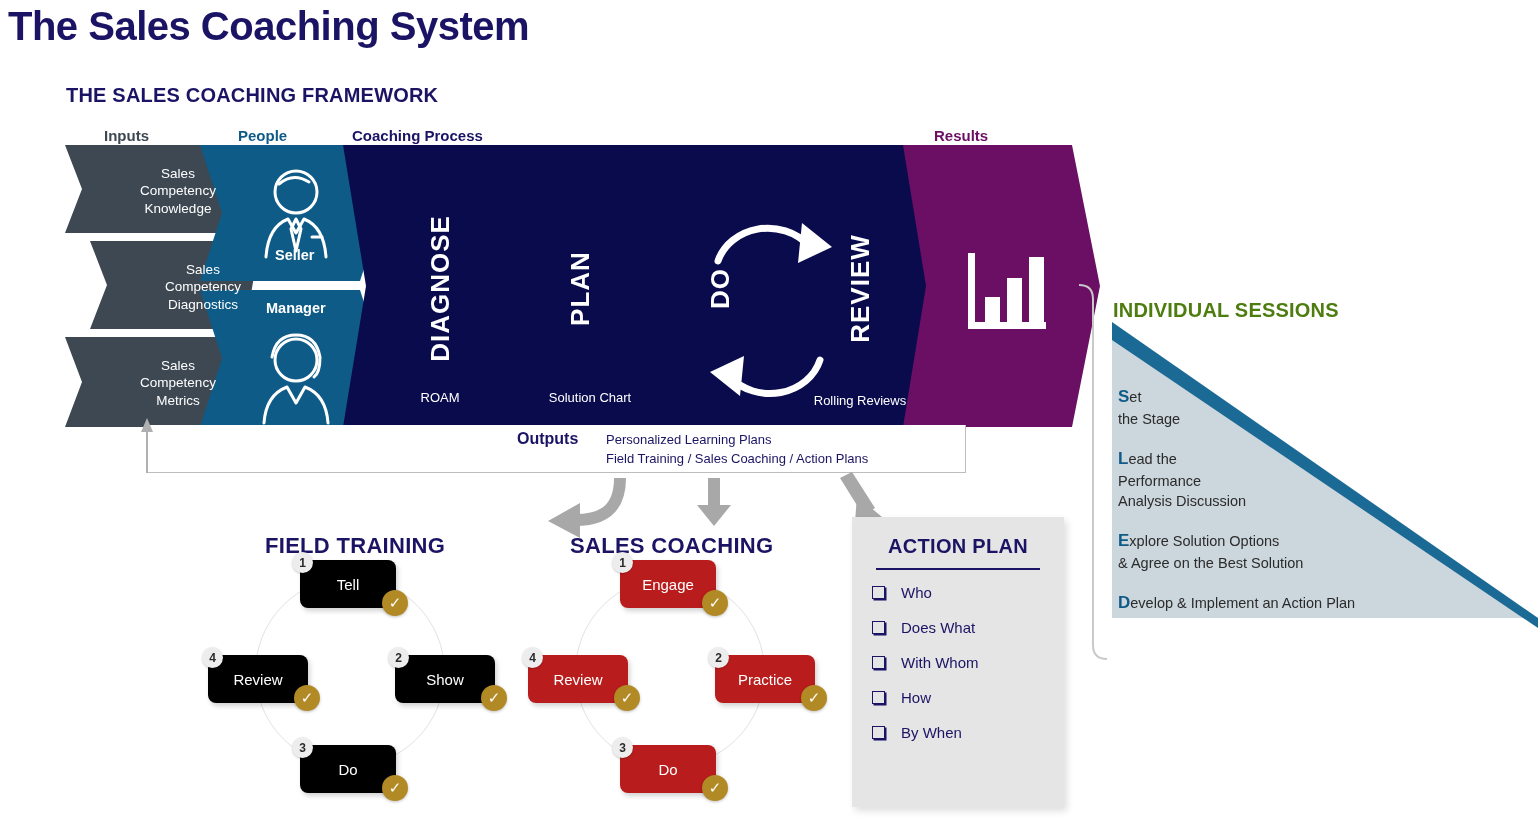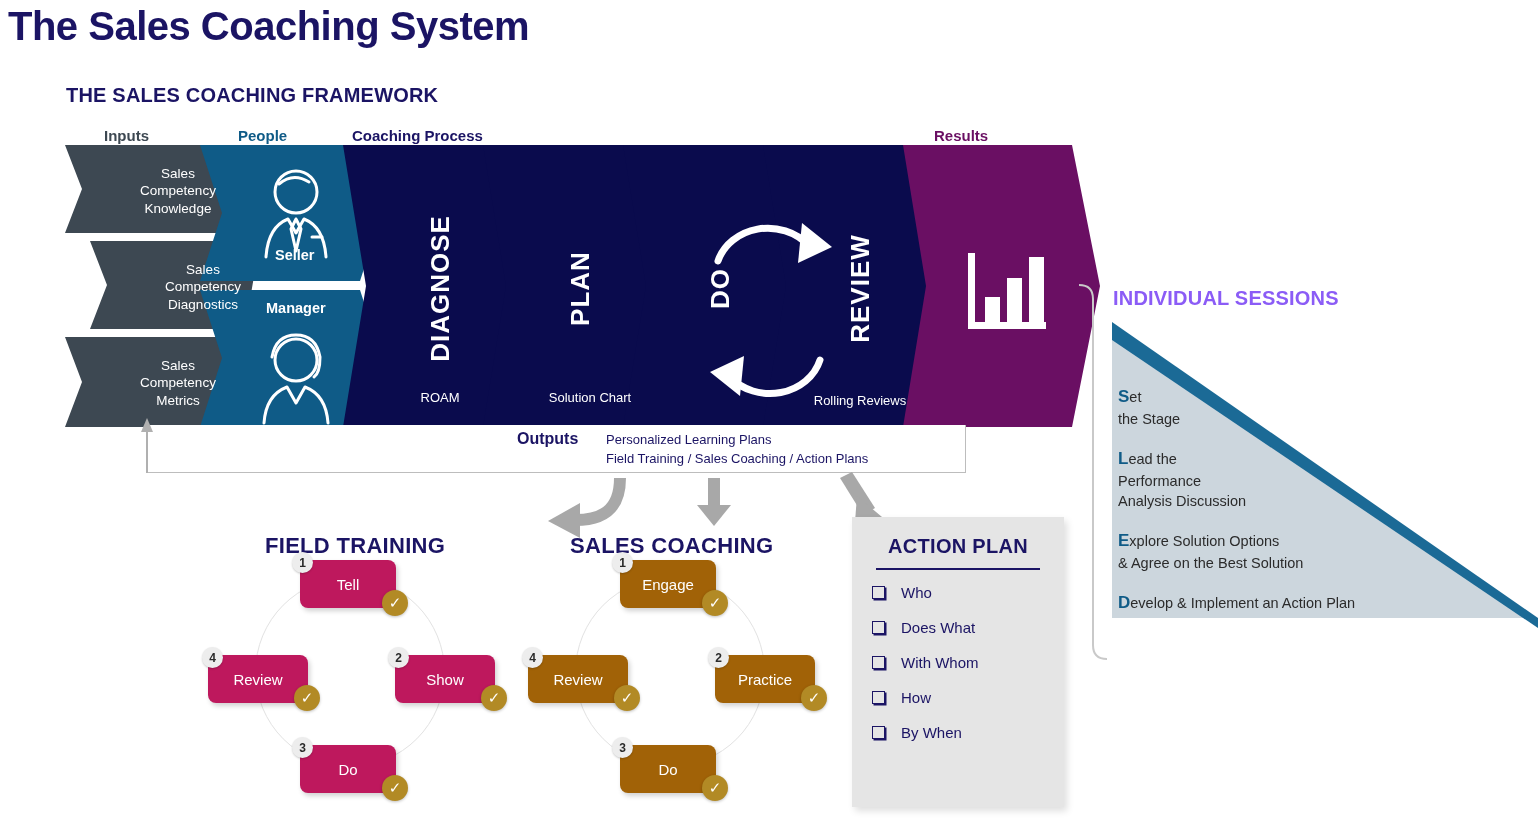--- a/index.html
+++ b/index.html
@@ -82,22 +82,22 @@
   .cycle-ring {
     position: absolute; left: 55px; top: 17px; width: 190px; height: 190px;
     border: 1.5px solid #e2e2e2; border-radius: 50%;
   }
   .node {
     position: absolute; border-radius: 8px; color: #fff;
     display: flex; align-items: center; justify-content: center;
     font-size: 15px; white-space: nowrap;
     box-shadow: 2px 3px 5px rgba(0,0,0,0.18);
   }
-  .node.purple { background: #be185d; }
-  .node.navy   { background: #a16207; }
+  .node.purple { background: #000000; }
+  .node.navy   { background: #b91c1c; }
   .n-top    { left: 100px; top: 0px;   width: 96px; height: 48px; }
   .n-right  { left: 195px; top: 95px;  width: 100px; height: 48px; }
   .n-bottom { left: 100px; top: 185px; width: 96px; height: 48px; }
   .n-left   { left: 8px;   top: 95px;  width: 100px; height: 48px; }
   .num-badge {
     position: absolute; width: 21px; height: 21px; border-radius: 50%;
     background: #ededed; color: #2b2b2b; font-size: 12px; font-weight: bold;
     display: flex; align-items: center; justify-content: center;
     box-shadow: 0 1px 2px rgba(0,0,0,0.2);
   }
@@ -122,22 +122,22 @@
   .ap-row { display: flex; align-items: center; margin-bottom: 18px; }
   .ap-box {
     width: 13px; height: 13px; border: 1.8px solid #1b1464;
     margin-right: 16px; flex: none;
     box-shadow: 1.5px 1.5px 0 #1b1464;
   }
   .ap-label { font-size: 15px; color: #1b1464; }
 
   
   #is-title {
-    position: absolute; left: 1113px; top: 287px;
-    font-size: 20px; font-weight: bold; color: #8b5cf6; letter-spacing: 0.2px;
+    position: absolute; left: 1113px; top: 299px;
+    font-size: 20px; font-weight: bold; color: #4d7c0f; letter-spacing: 0.2px;
   }
   #is-panel { position: absolute; left: 1110px; top: 318px; width: 428px; height: 310px; }
   #is-items { position: absolute; left: 1118px; top: 385px; width: 330px; }
   .is-item { margin-bottom: 17px; font-size: 14.5px; color: #2b2b2b; line-height: 1.42; }
   .is-item .cap { color: #0f5b87; font-weight: bold; font-size: 17px; }
 
   
   #connectors { position: absolute; left: 0; top: 0; width: 1538px; height: 820px; pointer-events: none; }
 </style>
 </head>

